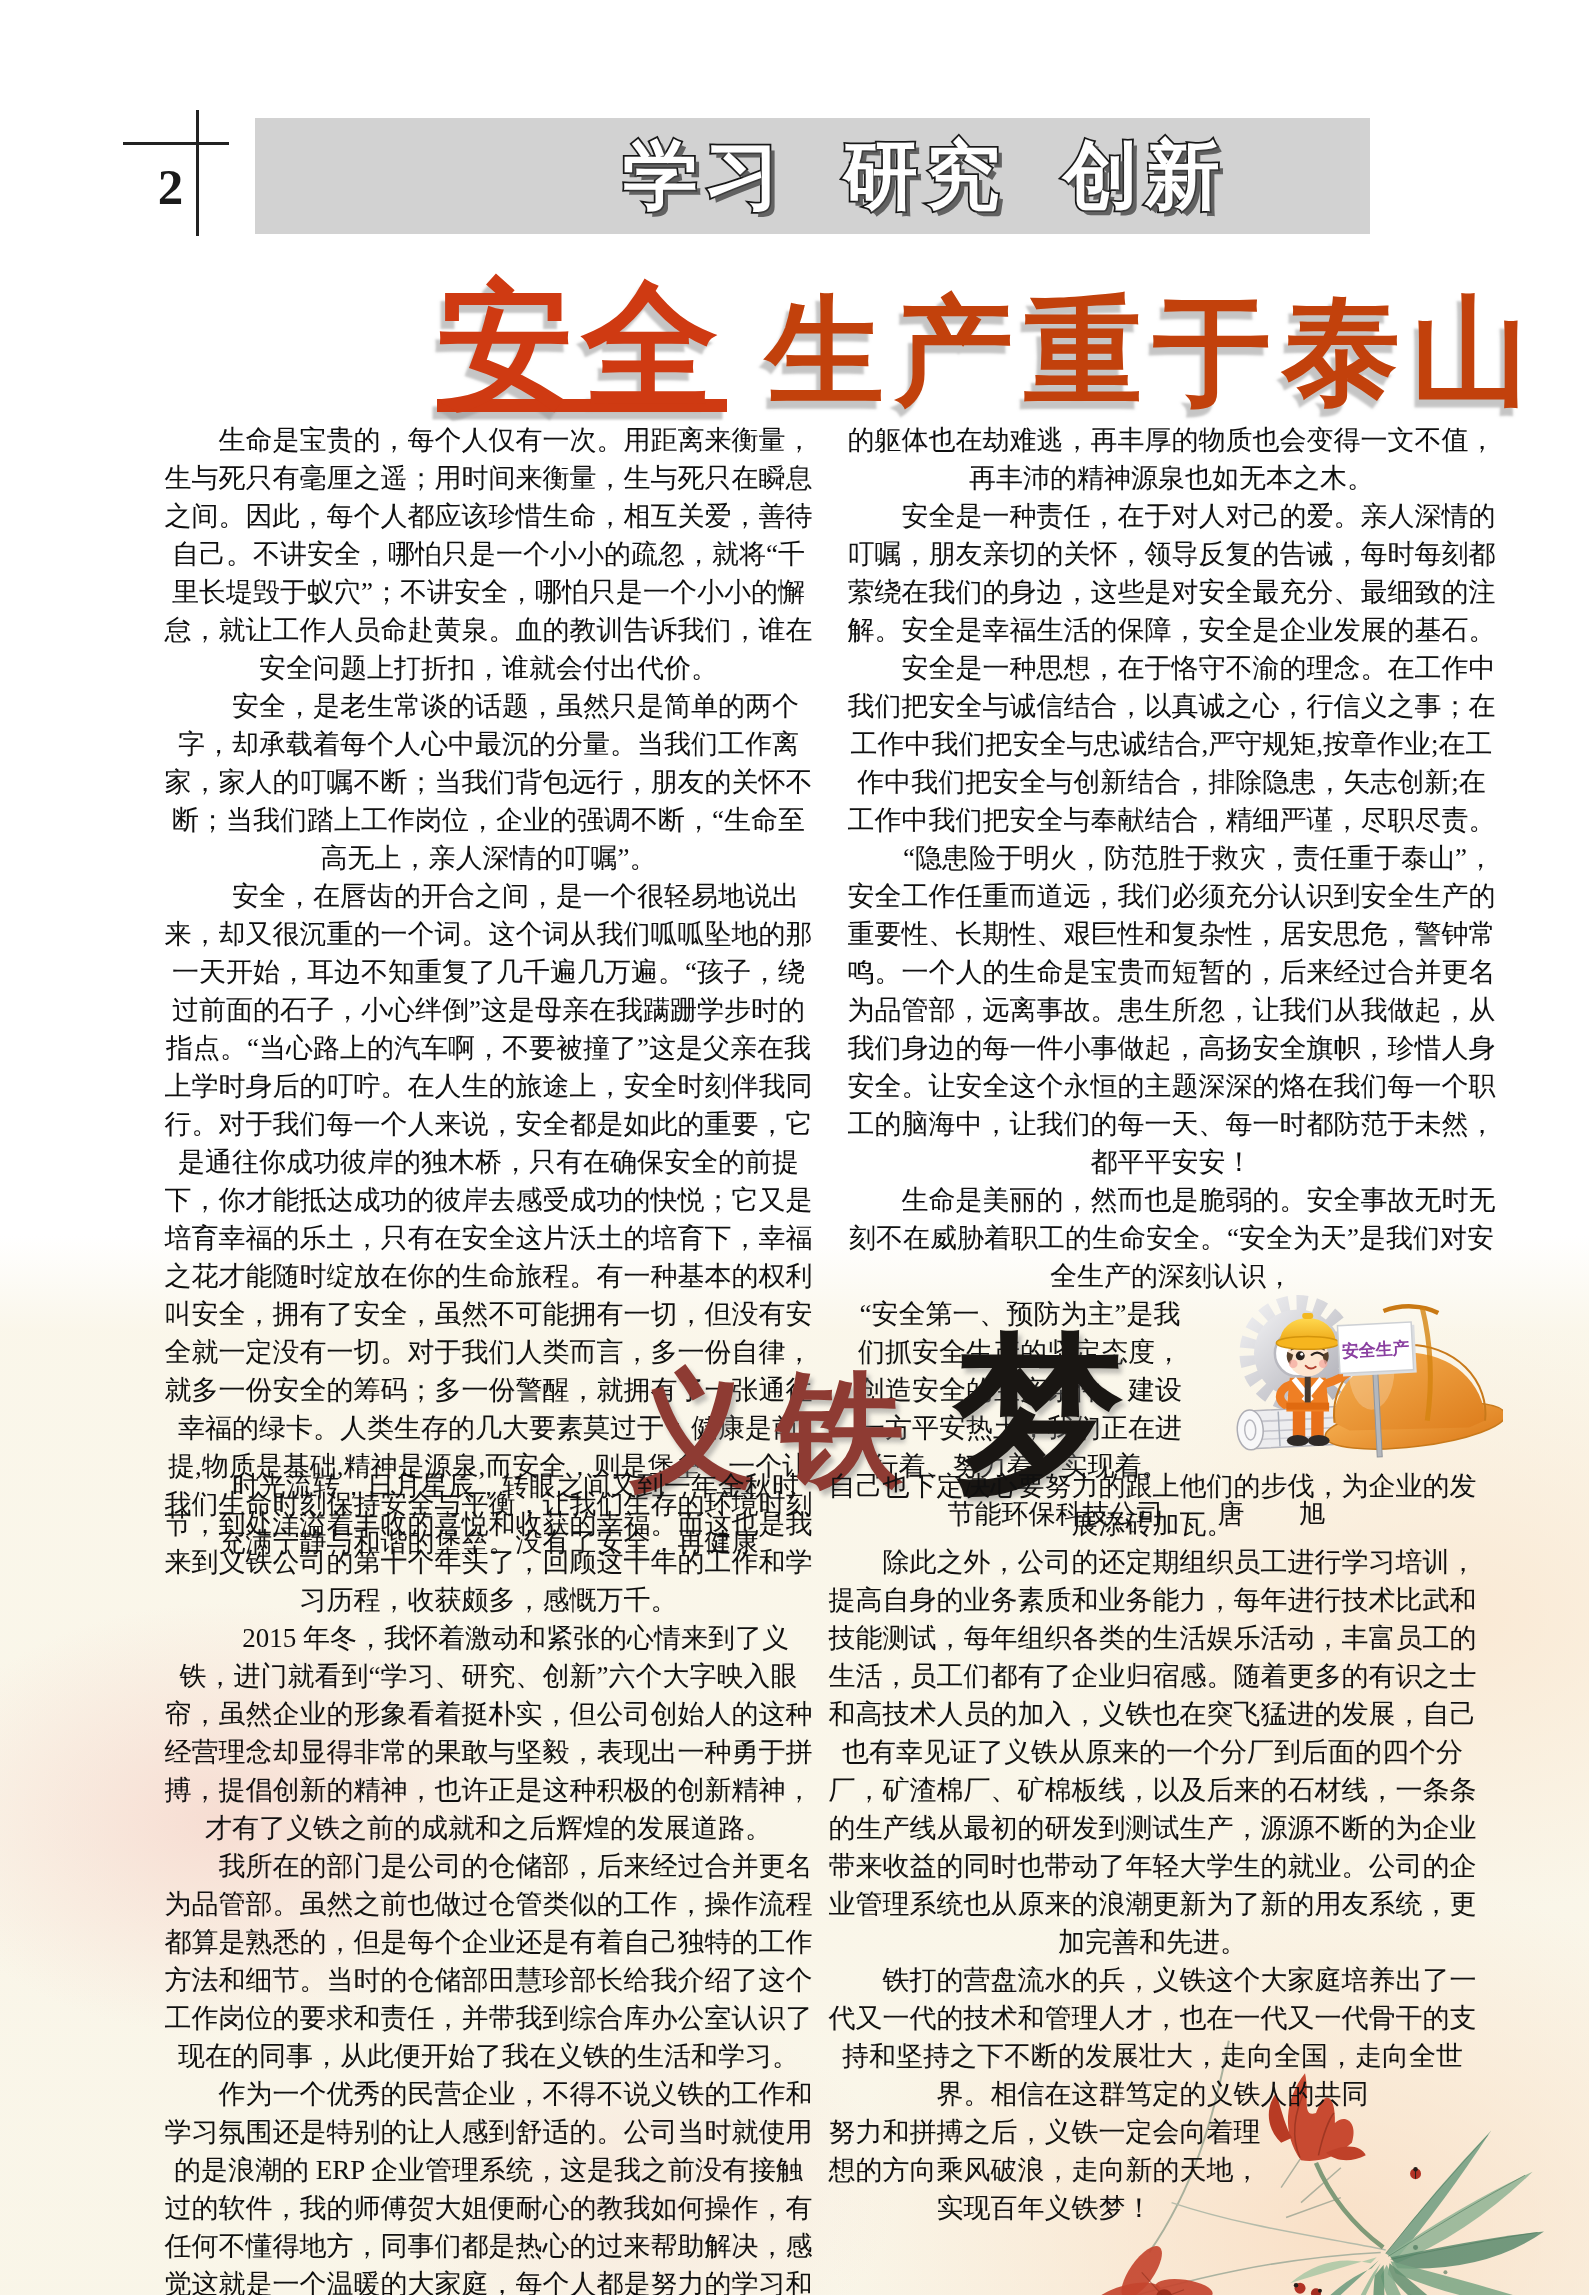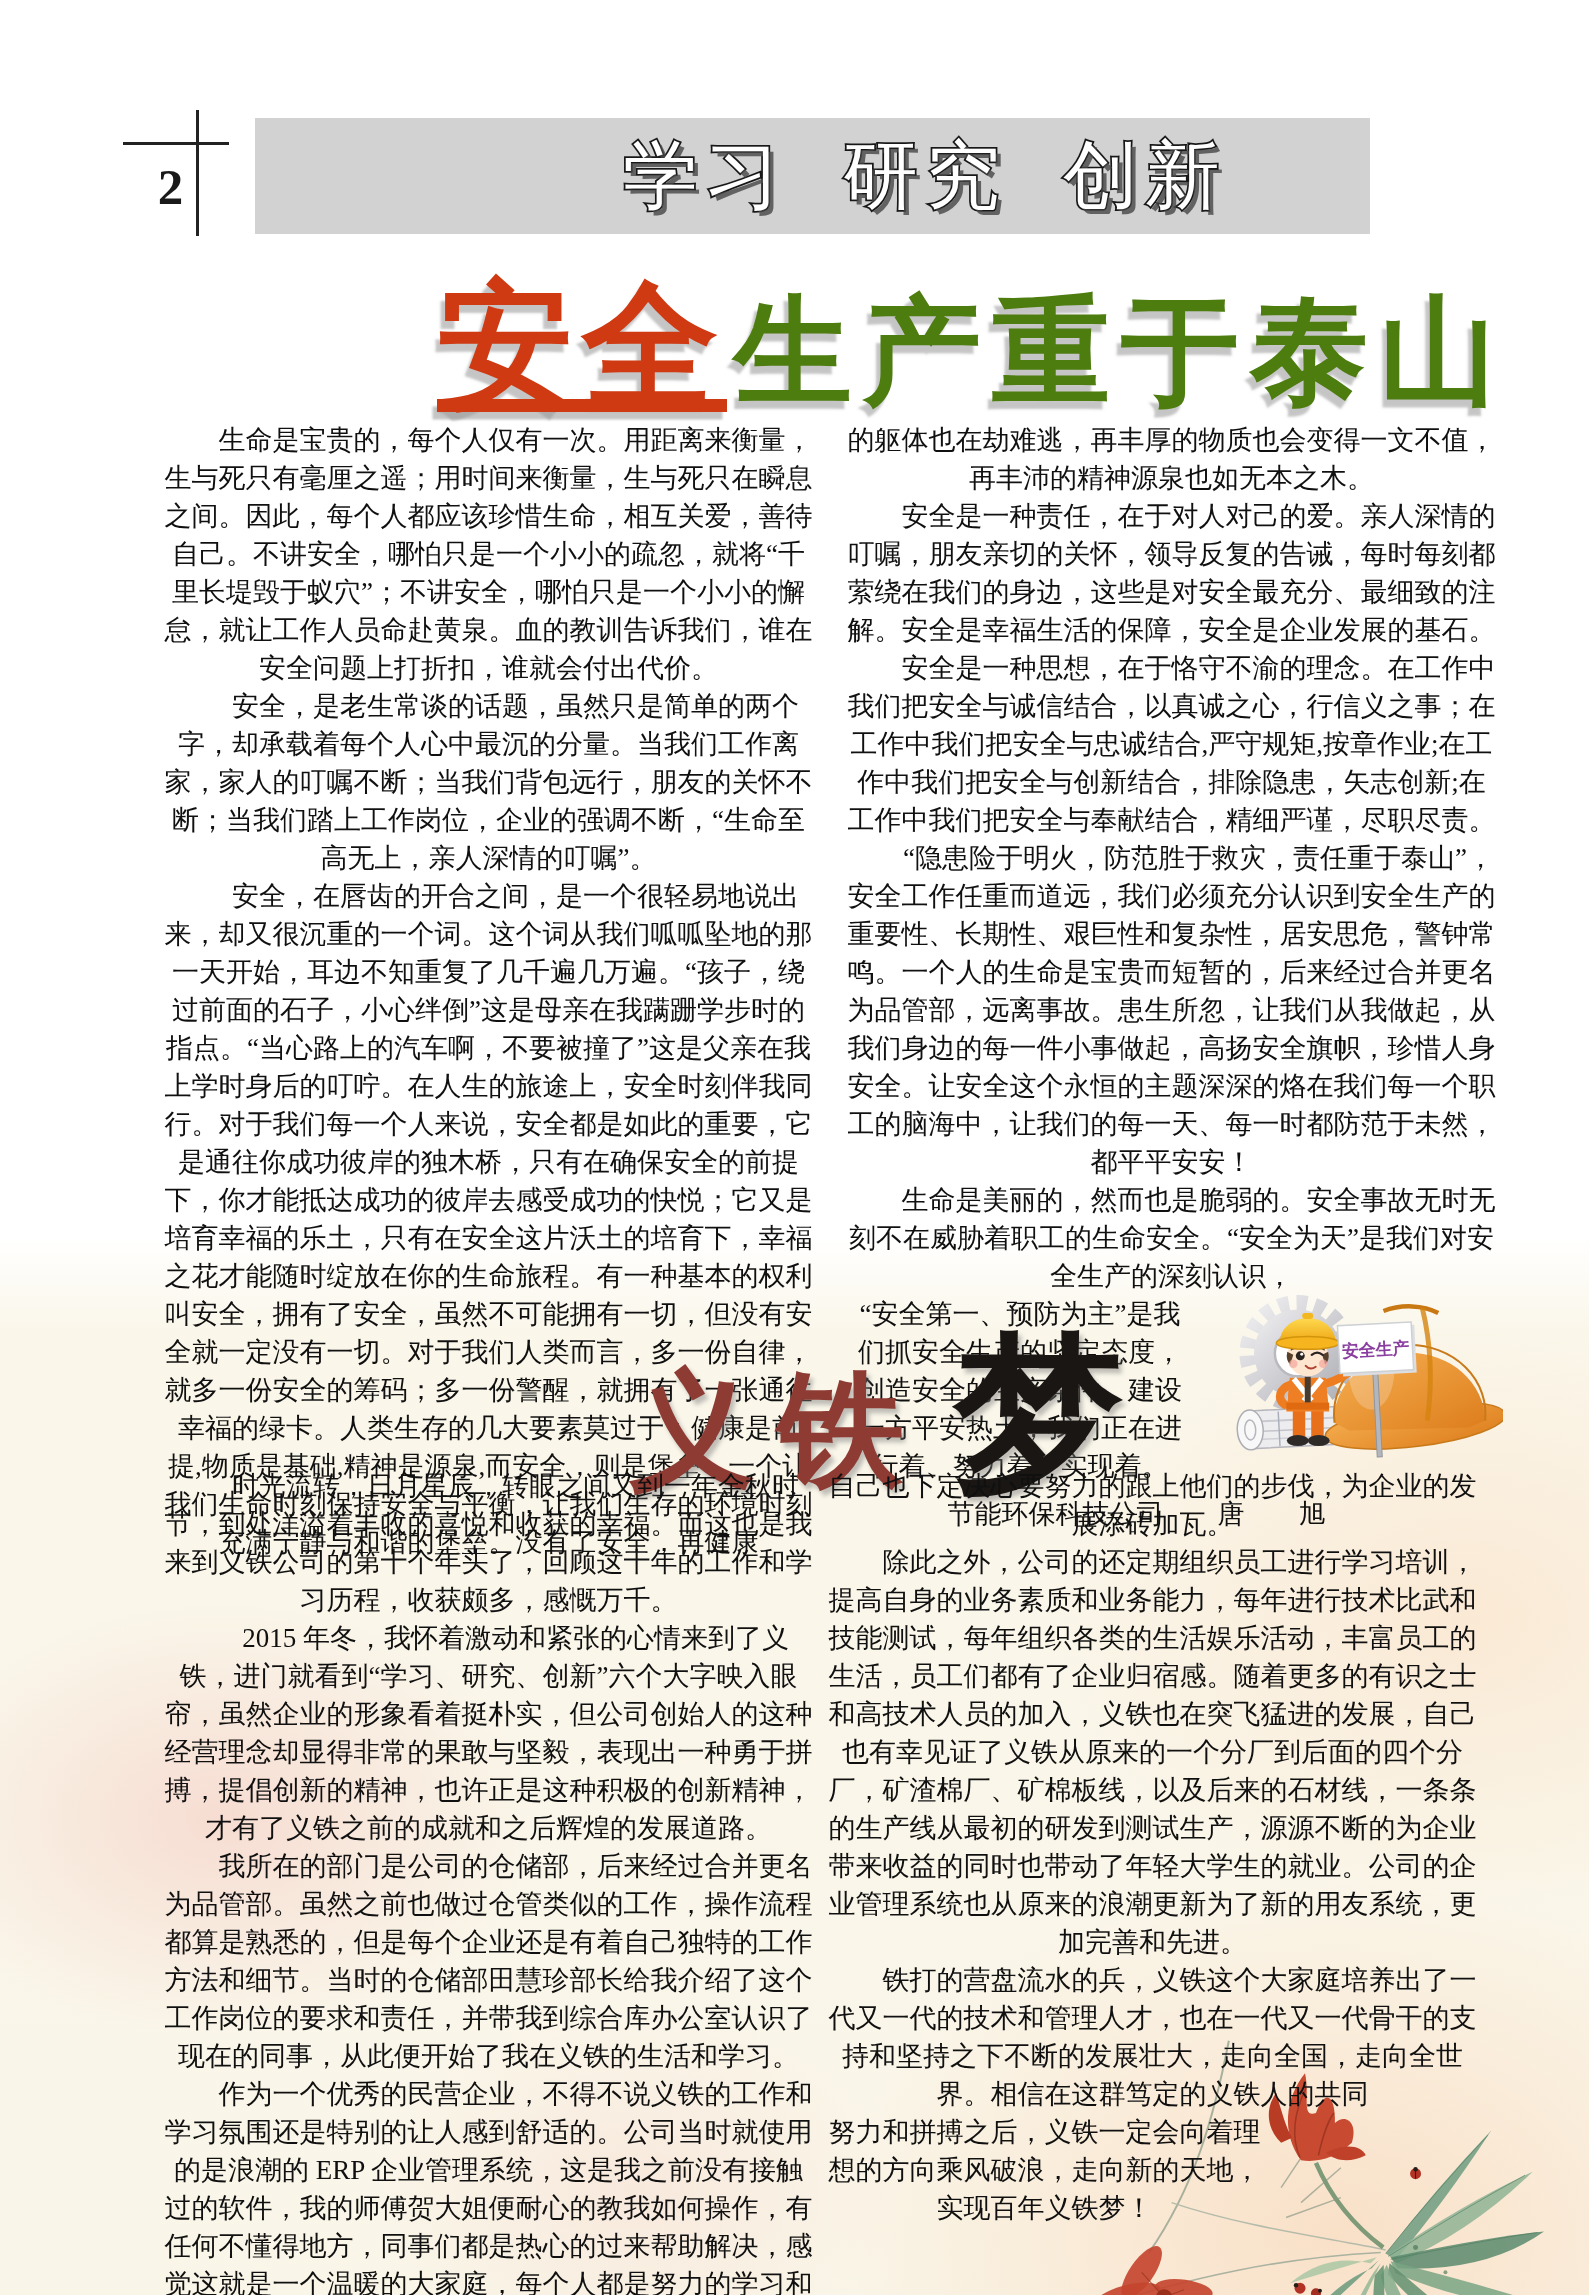--- a/index.html
+++ b/index.html
@@ -17,27 +17,27 @@
       radial-gradient(374px 259px at 40% 90%, rgba(247,226,214,.65), rgba(247,226,214,0) 70%),
       linear-gradient(180deg, rgba(251,247,235,0) 0%, rgba(250,246,233,.95) 9%, rgba(249,245,231,.95) 100%);
   }
   
   .crop-v{position:absolute;left:196px;top:110px;width:3px;height:126px;background:#222;}
   .crop-h{position:absolute;left:123px;top:142px;width:106px;height:3px;background:#222;}
   .folio{position:absolute;left:149px;top:158px;width:43px;font-size:51px;font-weight:bold;text-align:center;color:#1a1a1a;}
   
   .hbar{position:absolute;left:255px;top:118px;width:1115px;height:116px;background:#d2d2d2;display:flex;align-items:center;}
   .hwords{display:flex;gap:56px;margin-left:368px;
-    font-family:"Liberation Sans","DejaVu Sans",sans-serif;font-weight:normal;font-size:75px;
+    font-family:"Liberation Sans","DejaVu Sans",sans-serif;font-weight:bold;font-size:75px;
     color:#ffffff;-webkit-text-stroke:3.5px #181818;paint-order:stroke fill;
     text-shadow:5px 5px 0 rgba(70,70,70,.8);letter-spacing:7px;align-items:flex-end;}
   
   .t1{position:absolute;left:437px;top:255px;display:flex;align-items:baseline;font-weight:bold;white-space:nowrap;}
   .t1 .red{font-size:136px;color:#cf3a12;letter-spacing:9px;margin-right:7px;text-shadow:-4.5px 7.5px 2.5px rgba(150,150,150,.55);text-decoration:underline;}
-  .t1 .blk{font-size:118px;color:#4d7c0f;letter-spacing:11px;text-shadow:-4.5px 7.5px 2.5px rgba(150,150,150,.55);}
+  .t1 .blk{font-size:118px;color:#c2410c;letter-spacing:11px;text-shadow:-4.5px 7.5px 2.5px rgba(150,150,150,.55);margin-left:32px;}
   
   .t2{position:absolute;left:629px;top:1301px;display:flex;align-items:flex-start;font-weight:bold;white-space:nowrap;}
   .t2 .red{font-size:126px;color:#8e3b33;letter-spacing:23px;margin-top:46px;text-shadow:3.5px 4.5px 4.5px rgba(120,120,120,.45);}
   .t2 .blk{font-size:171px;color:#191613;margin-left:26px;text-shadow:3.5px 4.5px 4.5px rgba(120,120,120,.45);}
   
   .col{position:absolute;width:649px;font-size:27px;line-height:38px;text-align:justify;text-justify:inter-ideograph;color:#101010;}
   .col p{margin:0;text-indent:54px;text-align:center;}
   .col p.cont{text-indent:0;}
   .c1l{left:164px;top:421px;}
   .c1r{left:812px;top:421px;margin-left:35px;}

